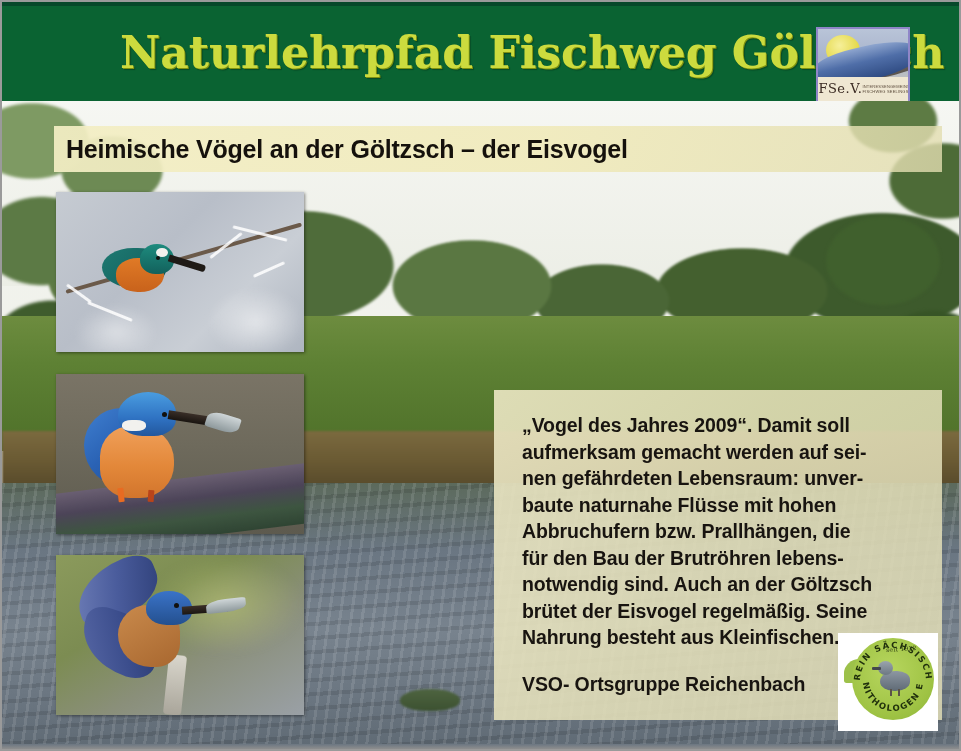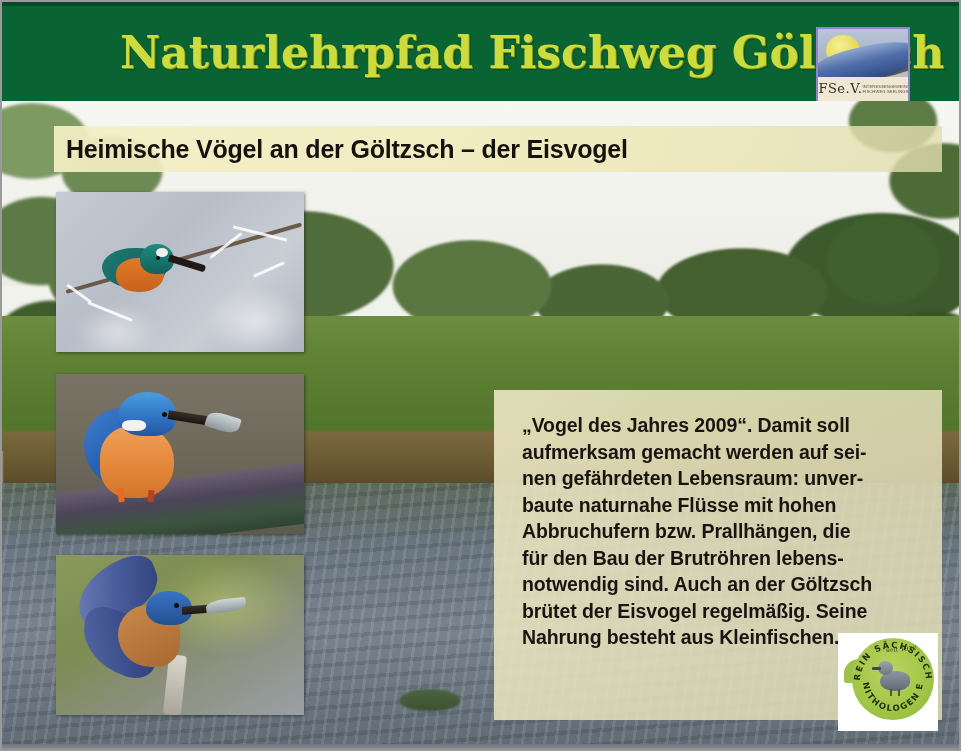--- a/index.html
+++ b/index.html
@@ -363,20 +363,21 @@
   <div class="text-panel">
     <div class="panel-body">„Vogel des Jahres 2009“. Damit soll
 aufmerksam gemacht werden auf sei-
 nen  gefährdeten Lebensraum:  unver-
 baute naturnahe  Flüsse mit  hohen
 Abbruchufern  bzw. Prallhängen, die
 für den Bau der Brutröhren  lebens-
 notwendig sind. Auch an der Göltzsch
 brütet der Eisvogel regelmäßig. Seine
 Nahrung besteht aus Kleinfischen.</div>
+    <div class="panel-org">VSO- Ortsgruppe Reichenbach</div>
   </div>
 
   <div class="vso">
     <div class="vso-leaf"></div>
     <div class="vso-circle"></div>
     <div class="vso-ring-text">
       <svg width="82" height="82" viewBox="0 0 82 82" aria-hidden="true">
         <defs>
           <path id="arcTop" d="M 8,43 A 33,33 0 0 1 74,43"></path>
           <path id="arcBottom" d="M 11,43 A 30,30 0 0 0 71,43"></path>

